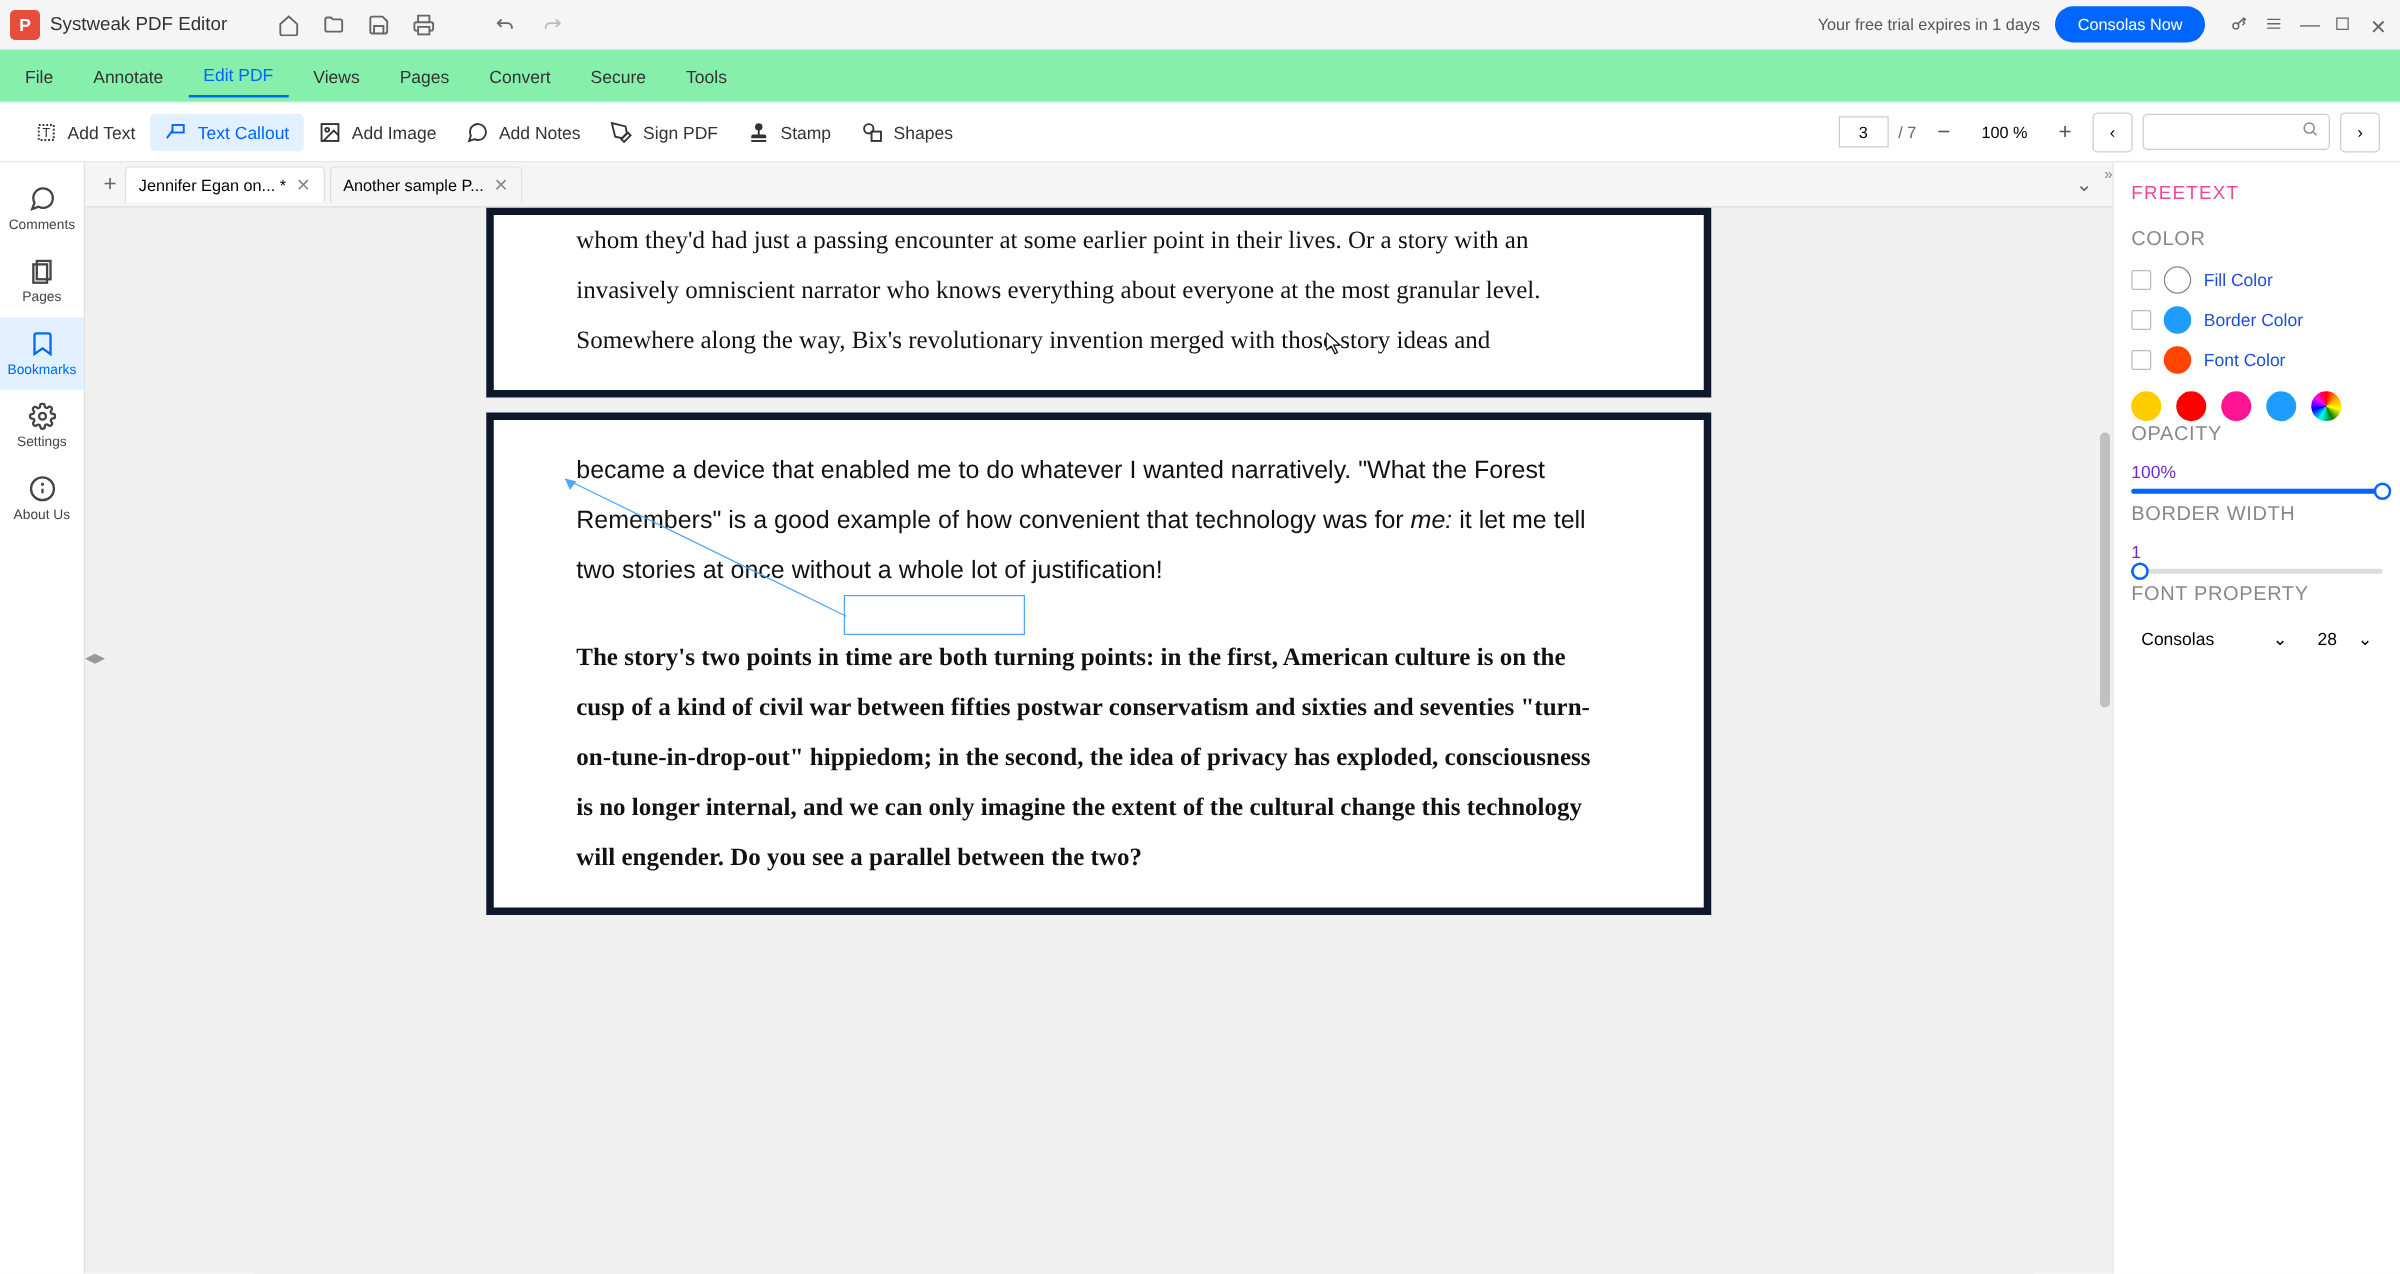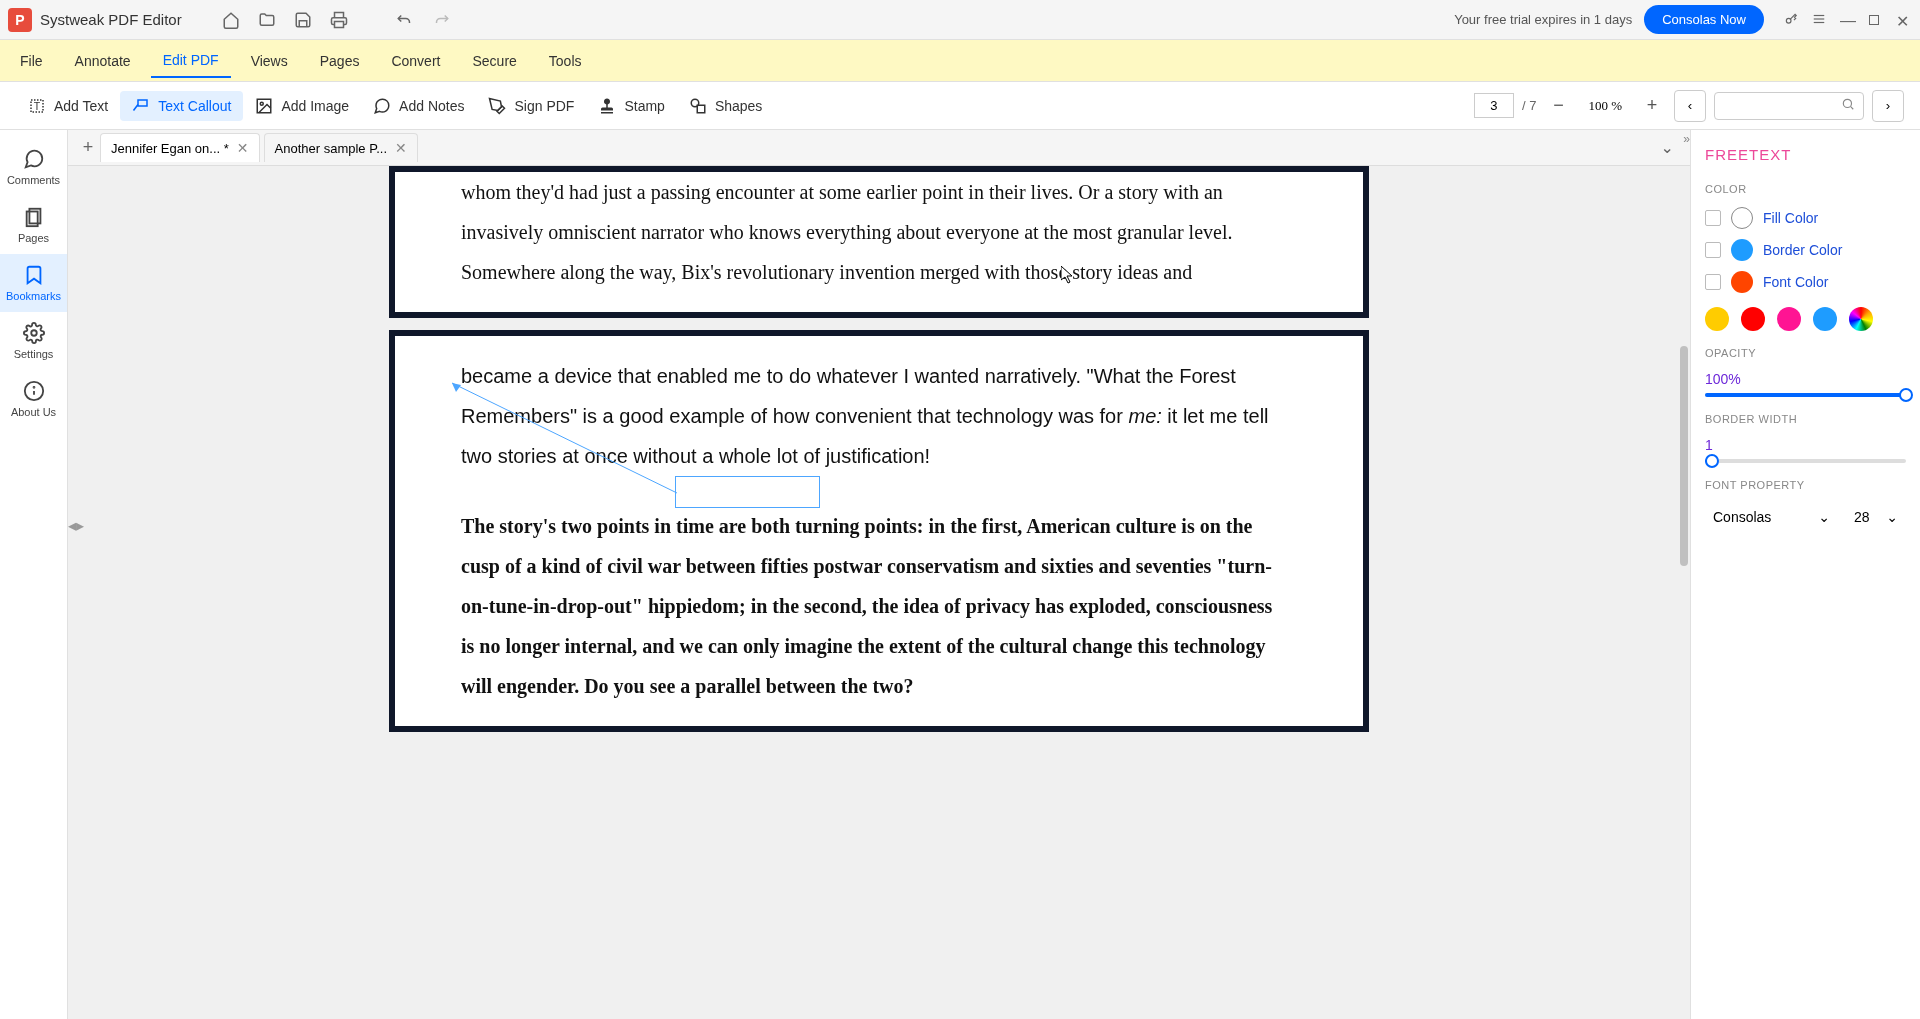--- a/index.html
+++ b/index.html
@@ -11,34 +11,34 @@
 .app-title { font-size: 15px; color: #333; font-weight: 500; }
 .title-icons { display: flex; gap: 18px; margin-left: 40px; }
 .title-icon { width: 18px; height: 18px; color: #666; cursor: pointer; display: flex; align-items: center; justify-content: center; }
 .title-right { margin-left: auto; display: flex; align-items: center; gap: 12px; }
 .trial-text { font-size: 13px; color: #555; }
 .upgrade-btn { background: #0066ff; color: #fff; border: none; padding: 7px 18px; border-radius: 16px; font-size: 13px; cursor: pointer; font-weight: 500; }
 .win-icons { display: flex; gap: 12px; margin-left: 8px; }
 .win-icon { width: 16px; height: 16px; color: #666; cursor: pointer; }
 
 
-.menu-bar { height: 42px; background: #fef9c3; display: flex; align-items: center; padding: 0 8px; gap: 8px; border-bottom: 1px solid #e0e0e0; }
+.menu-bar { height: 42px; background: #86efac; display: flex; align-items: center; padding: 0 8px; gap: 8px; border-bottom: 1px solid #e0e0e0; }
 .menu-item { padding: 8px 12px; font-size: 14px; color: #333; cursor: pointer; }
 .menu-item.active { color: #0066ff; border-bottom: 2px solid #0066ff; font-weight: 500; }
 
 
 .toolbar { height: 48px; background: #fff; display: flex; align-items: center; padding: 0 16px; border-bottom: 1px solid #e0e0e0; }
 .tool-btn { display: flex; align-items: center; gap: 8px; padding: 6px 12px; font-size: 14px; color: #333; cursor: pointer; border-radius: 4px; }
 .tool-btn.active { background: #e3f0ff; color: #0066ff; }
 .tool-icon { width: 18px; height: 18px; display: flex; align-items: center; justify-content: center; }
 .toolbar-right { margin-left: auto; display: flex; align-items: center; gap: 8px; }
 .page-input { width: 40px; text-align: center; border: 1px solid #ccc; padding: 4px; font-size: 13px; }
 .page-total { font-size: 13px; color: #666; }
 .zoom-btn { width: 28px; height: 28px; display: flex; align-items: center; justify-content: center; cursor: pointer; font-size: 18px; color: #555; }
-.zoom-val { font-size: 13px; padding: 0 8px; font-family: Liberation Serif, serif; }
+.zoom-val { font-size: 13px; padding: 0 8px; }
 .nav-btn { width: 32px; height: 32px; border: 1px solid #ccc; border-radius: 4px; display: flex; align-items: center; justify-content: center; cursor: pointer; background: #fff; }
 .search-box { border: 1px solid #ccc; border-radius: 4px; padding: 4px 8px; display: flex; align-items: center; width: 150px; }
 .search-box input { border: none; outline: none; width: 100%; font-size: 13px; }
 
 
 .main { display: flex; height: calc(100% - 130px); }
 
 
 .sidebar-left { width: 68px; background: #fff; border-right: 1px solid #e0e0e0; display: flex; flex-direction: column; align-items: center; padding-top: 8px; }
 .side-item { display: flex; flex-direction: column; align-items: center; padding: 10px 4px; cursor: pointer; width: 100%; gap: 4px; }
@@ -69,21 +69,21 @@
 .page-footer { display: flex; justify-content: space-between; font-size: 12px; color: #333; margin-top: 30px; font-family: Arial, sans-serif; }
 .page-header { display: flex; justify-content: space-between; font-size: 12px; color: #333; margin-bottom: 20px; font-family: Arial, sans-serif; }
 .page-header-center { position: absolute; left: 50%; transform: translateX(-50%); }
 .callout-arrow { position: absolute; pointer-events: none; }
 .callout-box { position: absolute; border: 1px solid #4da6ff; background: rgba(255,255,255,0.05); }
 
 
 .panel-right { width: 230px; background: #fff; border-left: 1px solid #e0e0e0; padding: 16px 14px; overflow-y: auto; }
 .panel-collapse { position: absolute; right: 230px; top: 132px; cursor: pointer; color: #888; font-size: 12px; }
 .panel-title { font-size: 15px; color: #ec4899; letter-spacing: 1px; margin-bottom: 20px; }
-.panel-section { font-size: 11px; color: #888; letter-spacing: 0.5px; margin-bottom: 12px; margin-top: 16px; }
+.panel-section { font-size: 16px; color: #888; letter-spacing: 0.5px; margin-bottom: 12px; margin-top: 2px; }
 .color-row { display: flex; align-items: center; gap: 10px; margin-bottom: 10px; }
 .checkbox { width: 16px; height: 16px; border: 1px solid #bbb; border-radius: 2px; }
 .color-circle { width: 22px; height: 22px; border-radius: 50%; }
 .color-label { font-size: 14px; color: #1d4ed8; }
 .swatch-row { display: flex; gap: 12px; margin-top: 14px; }
 .swatch { width: 24px; height: 24px; border-radius: 50%; cursor: pointer; }
 .rainbow { background: conic-gradient(red, orange, yellow, green, cyan, blue, magenta, red); }
 .slider-val { font-size: 14px; color: #6d28d9; margin-bottom: 6px; }
 .slider { width: 100%; height: 4px; background: #ddd; border-radius: 2px; position: relative; margin-bottom: 8px; }
 .slider-fill { height: 100%; background: #0066ff; border-radius: 2px; }

